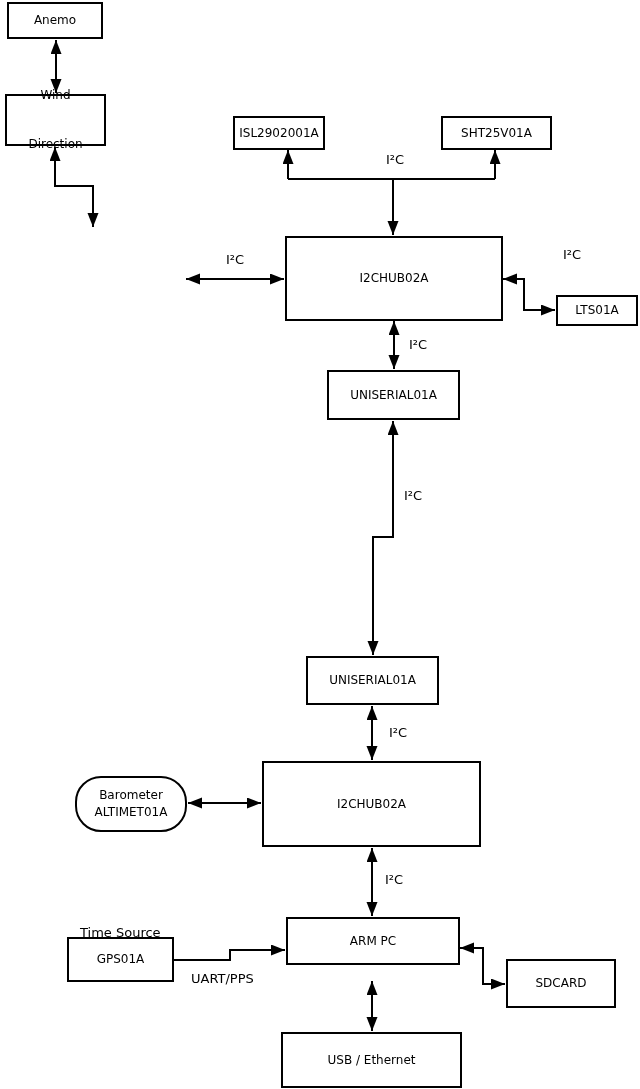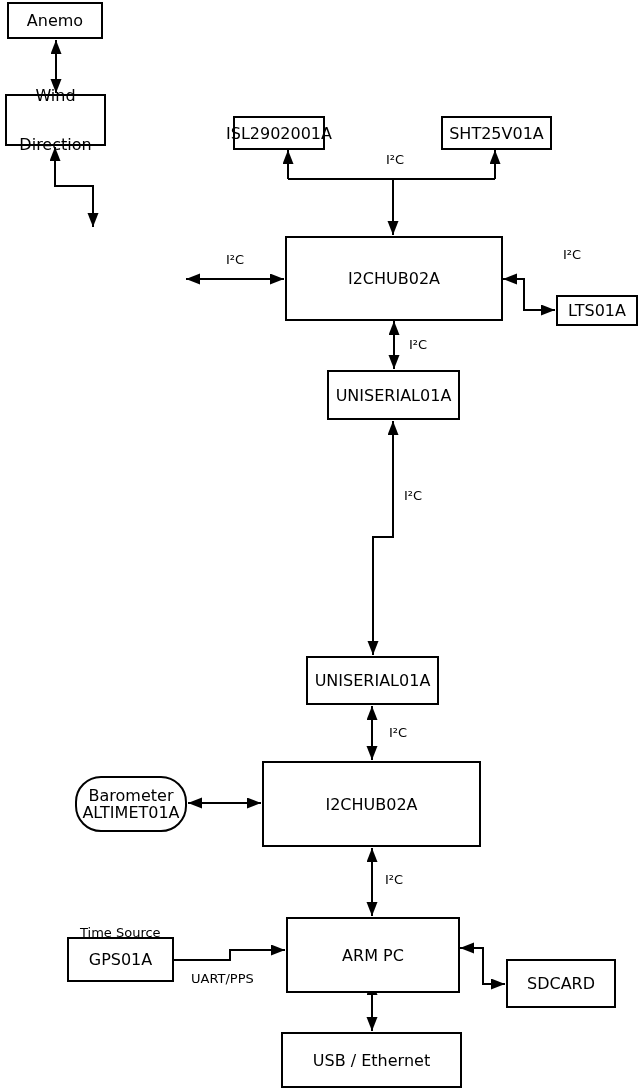--- a/index.html
+++ b/index.html
@@ -20,21 +20,21 @@
   .box {
     position: absolute;
     box-sizing: border-box;
     border: 2px solid #000000;
     background: #ffffff;
     display: flex;
     flex-direction: column;
     align-items: center;
     justify-content: center;
     text-align: center;
-    font-size: 16px;
+    font-size: 12px;
     line-height: 17px;
     white-space: nowrap;
   }
   .lbl {
     position: absolute;
     font-size: 13px;
     line-height: 15px;
     white-space: nowrap;
   }
 </style>
@@ -112,21 +112,21 @@
 
   <div class="box" style="left:75px; top:776px; width:112px; height:56px;border-radius:26px;">
     <span>Barometer</span>
     <span>ALTIMET01A</span>
   </div>
 
   <div class="box" style="left:67px; top:937px; width:107px; height:45px;">
     <span>GPS01A</span>
   </div>
 
-  <div class="box" style="left:286px; top:917px; width:174px; height:76px;">
+  <div class="box" style="left:286px; top:917px; width:174px; height:48px;">
     <span>ARM PC</span>
   </div>
 
   <div class="box" style="left:506px; top:959px; width:110px; height:49px;">
     <span>SDCARD</span>
   </div>
 
   <div class="box" style="left:281px; top:1032px; width:181px; height:56px;">
     <span>USB / Ethernet</span>
   </div>

